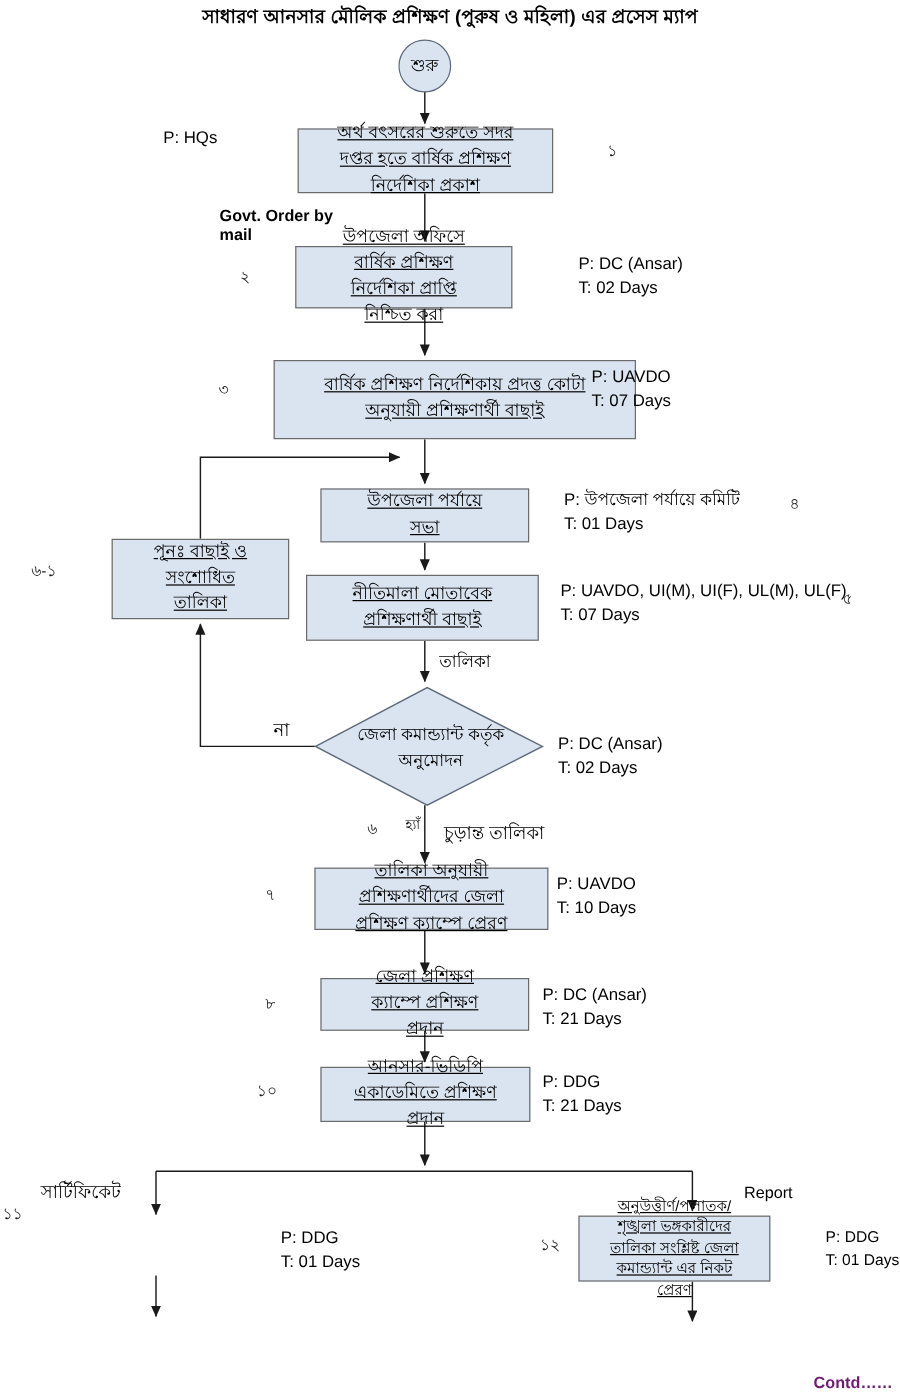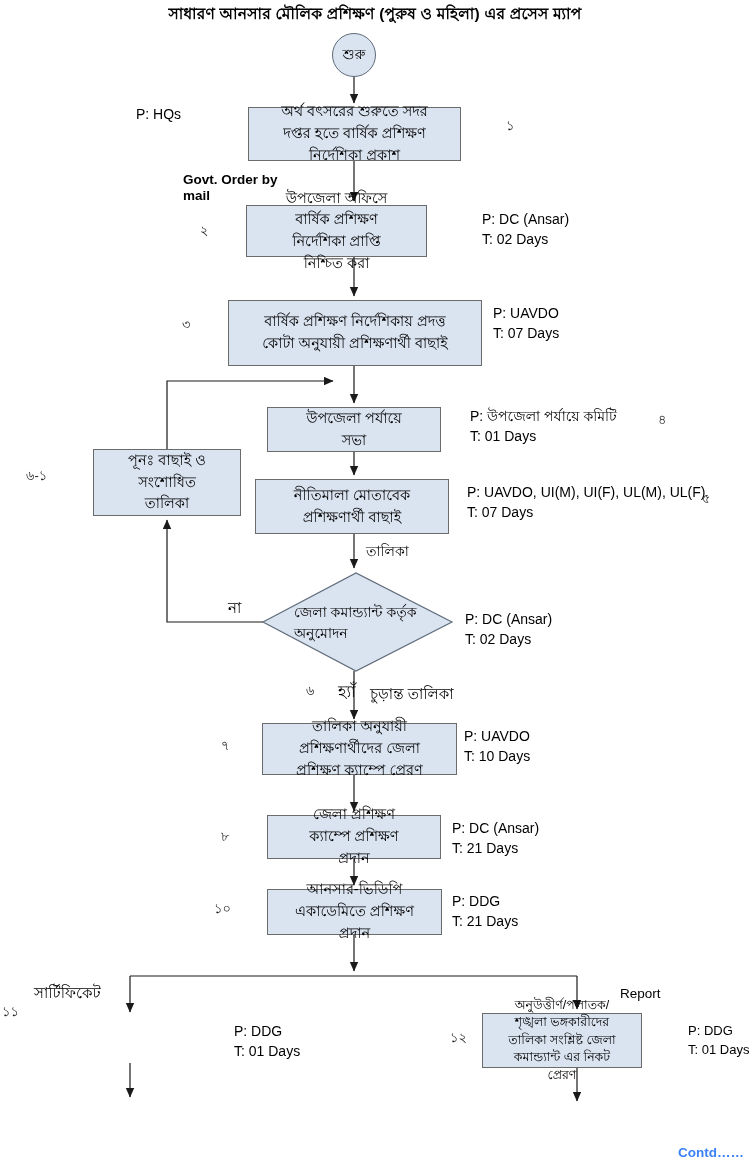--- a/index.html
+++ b/index.html
@@ -9,40 +9,40 @@
     overflow:hidden;
     --fill:#dae3f0;--border:#6b6b6b;--line:#1a1a1a;
   }
   .title{
     position:absolute;top:2px;left:0;width:750px;text-align:center;
     font-size:15.5px;font-weight:bold;letter-spacing:.2px;
   }
   .node{
     position:absolute;background:var(--fill);border:1px solid var(--border);
     display:flex;align-items:center;justify-content:center;text-align:center;
-    font-size:14.5px;line-height:1.5;padding:2px 24px;box-sizing:border-box;
+    font-size:14.5px;line-height:1.5;padding:2px 24px;box-sizing:border-box;text-decoration:underline;
   }
   .node.small{font-size:12.5px;line-height:1.4;}
   .circle{
     position:absolute;left:332px;top:33px;width:42px;height:42px;border-radius:50%;
     background:var(--fill);border:1.5px solid #5f6b7a;
     display:flex;align-items:center;justify-content:center;font-size:14px;
   }
   .dtext{
-    position:absolute;left:294px;top:582px;width:150px;height:82px;
-    display:flex;align-items:center;justify-content:center;
+    position:absolute;left:284px;top:582px;width:150px;height:82px;
+    display:flex;align-items:center;justify-content:center;text-align:center;
     font-size:14px;line-height:1.5;
   }
   .pt{position:absolute;font-size:14px;line-height:20px;white-space:nowrap;}
   .pt.small{font-size:13px;line-height:19px;}
   .num{position:absolute;font-size:13px;color:#222;}
   .lbl{position:absolute;font-size:14px;white-space:pre-line;}
   .lbl.bold{font-weight:bold;font-size:13.5px;line-height:16px;}
-  .lbl.tiny{font-size:16px;}
-  .contd{position:absolute;left:678px;top:1145px;font-size:13.5px;font-weight:bold;color:#3b82f6;}
+  .lbl.tiny{font-size:11px;}
+  .contd{position:absolute;left:678px;top:1145px;font-size:13.5px;font-weight:bold;color:#701a75;}
   svg#wires{position:absolute;left:0;top:0;pointer-events:none;}
   svg#wires .wire{stroke:var(--line);stroke-width:1.2;fill:none;}
   svg#wires .shape{fill:var(--fill);stroke:#5f6b7a;stroke-width:1.2;}
   #arrowhead path{fill:var(--line);}
 </style>
 </head>
 <body>
 
 <div id="canvas" style="--fill: #dae3f0; --border: #6b6b6b; --line: #1a1a1a;">
 
@@ -71,21 +71,21 @@
     <path class="wire" d="M577,1068 L577,1101" marker-end="url(#arrowhead)"></path>
     <polygon class="shape" points="263,622 356,573 452,622 356,671"></polygon>
   </svg>
 
   <div class="title">সাধারণ আনসার মৌলিক প্রশিক্ষণ (পুরুষ ও মহিলা) এর প্রসেস ম্যাপ</div>
 
   <div class="circle">শুরু</div>
 
   <div class="node" style="left:248px;top:107px;width:213px;height:54px">অর্থ বৎসরের শুরুতে সদর দপ্তর হতে বার্ষিক প্রশিক্ষণ নির্দেশিকা প্রকাশ</div>
   <div class="node" style="left:246px;top:205px;width:181px;height:52px">উপজেলা অফিসে বার্ষিক প্রশিক্ষণ নির্দেশিকা প্রাপ্তি নিশ্চিত করা</div>
-  <div class="node" style="left:228px;top:300px;width:254px;height:66px">বার্ষিক প্রশিক্ষণ নির্দেশিকায় প্রদত্ত কোটা অনুযায়ী প্রশিক্ষণার্থী বাছাই</div>
+  <div class="node" style="left:228px;top:300px;width:302px;height:66px">বার্ষিক প্রশিক্ষণ নির্দেশিকায় প্রদত্ত কোটা অনুযায়ী প্রশিক্ষণার্থী বাছাই</div>
   <div class="node" style="left:267px;top:407px;width:174px;height:45px">উপজেলা পর্যায়ে সভা</div>
   <div class="node" style="left:93px;top:449px;width:148px;height:67px">পূনঃ  বাছাই ও সংশোধিত তালিকা</div>
   <div class="node" style="left:255px;top:479px;width:194px;height:55px">নীতিমালা মোতাবেক প্রশিক্ষণার্থী বাছাই</div>
   <div class="dtext">জেলা কমান্ড্যান্ট কর্তৃক অনুমোদন</div>
   <div class="node" style="left:262px;top:723px;width:195px;height:52px">তালিকা অনুযায়ী প্রশিক্ষণার্থীদের জেলা প্রশিক্ষণ ক্যাম্পে প্রেরণ</div>
   <div class="node" style="left:267px;top:815px;width:174px;height:44px">জেলা প্রশিক্ষণ ক্যাম্পে প্রশিক্ষণ প্রদান</div>
   <div class="node" style="left:267px;top:889px;width:175px;height:46px">আনসার-ভিডিপি একাডেমিতে প্রশিক্ষণ প্রদান</div>
   <div class="node small" style="left:482px;top:1013px;width:160px;height:55px">অনুউত্তীর্ণ/পলাতক/শৃঙ্খলা ভঙ্গকারীদের তালিকা সংশ্লিষ্ট  জেলা কমান্ড্যান্ট এর নিকট প্রেরণ</div>
 
   <div class="num" style="left:506px;top:116px">১</div>

